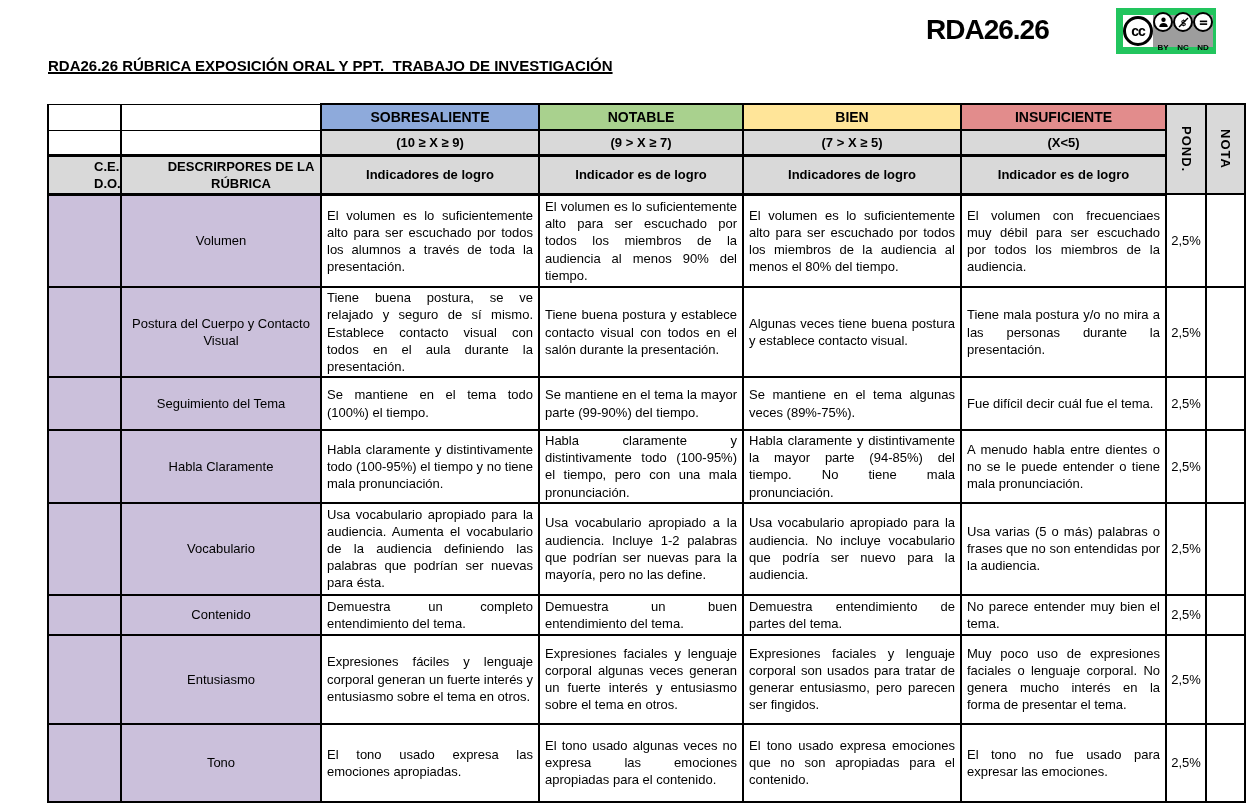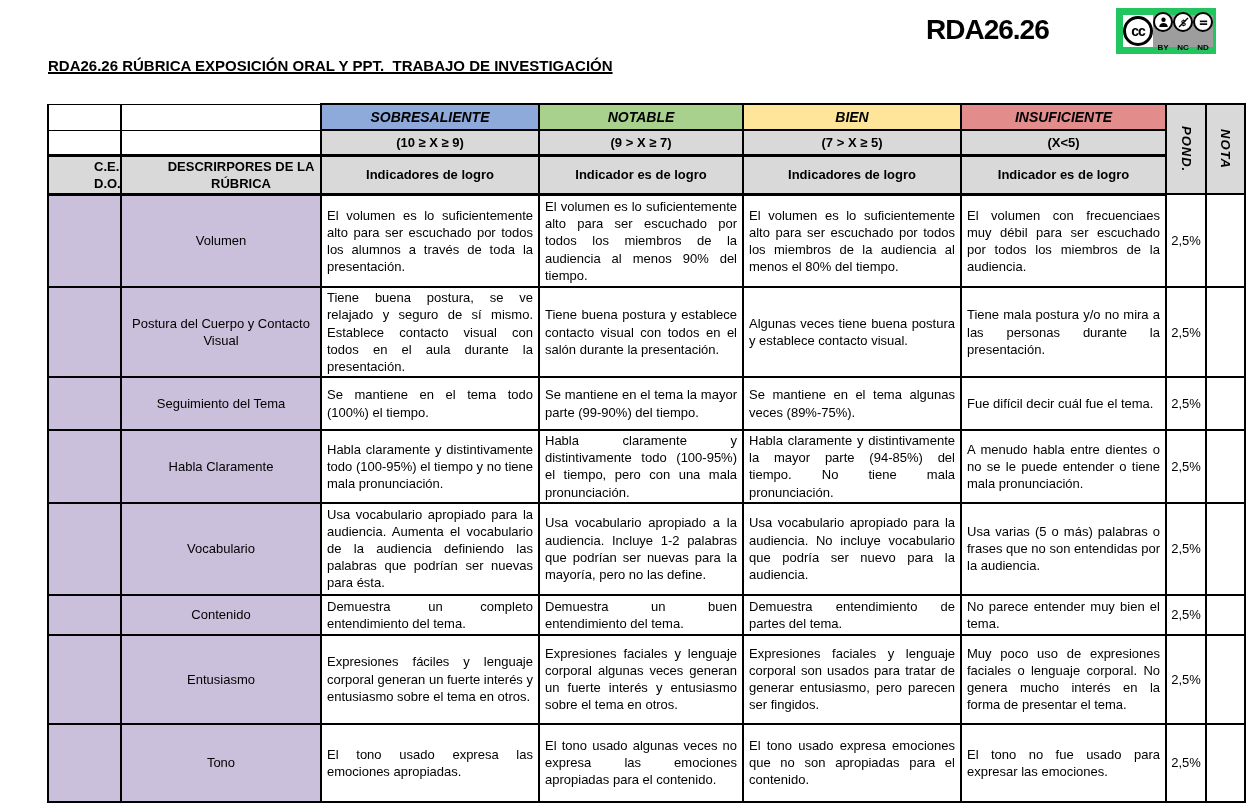--- a/index.html
+++ b/index.html
@@ -50,21 +50,21 @@
   .rubric .corner{font-weight:bold;text-align:center;background:#d9d9d9;white-space:pre-line;padding-left:45px;}
   .rubric .vert{
     background:#d9d9d9;font-weight:bold;text-align:center;padding:2px 0;
     writing-mode:vertical-rl;text-orientation:mixed;font-size:13px;letter-spacing:1px;
   }
   .rubric .ce{background:#cbc0db;}
   .rubric .desc{background:#cbc0db;text-align:center;}
   .rubric .ind{text-align:justify;}
   .rubric .pond{padding:1px 2px;text-align:center;}
   .rubric .nota{background:#fff;}
-  .hrow-a td{height:26px;font-style:italic;}
+  .hrow-a td{height:26px;}
   .hrow-b td{height:25px;}
   .hrow-c td{height:38px;border-top-width:3px;border-bottom-width:3px;}
   tr.r1 td{height:93px;} tr.r2 td{height:89px;} tr.r3 td{height:53px;}
   tr.r4 td{height:72px;} tr.r5 td{height:92px;} tr.r6 td{height:40px;}
   tr.r7 td{height:89px;} tr.r8 td{height:78px;}
   col.c1{width:73px;} col.c2{width:200px;} col.c3{width:218px;} col.c4{width:204px;}
   col.c5{width:218px;} col.c6{width:205px;} col.c7{width:40px;} col.c8{width:39px;}
 </style>
 </head>
 <body>

